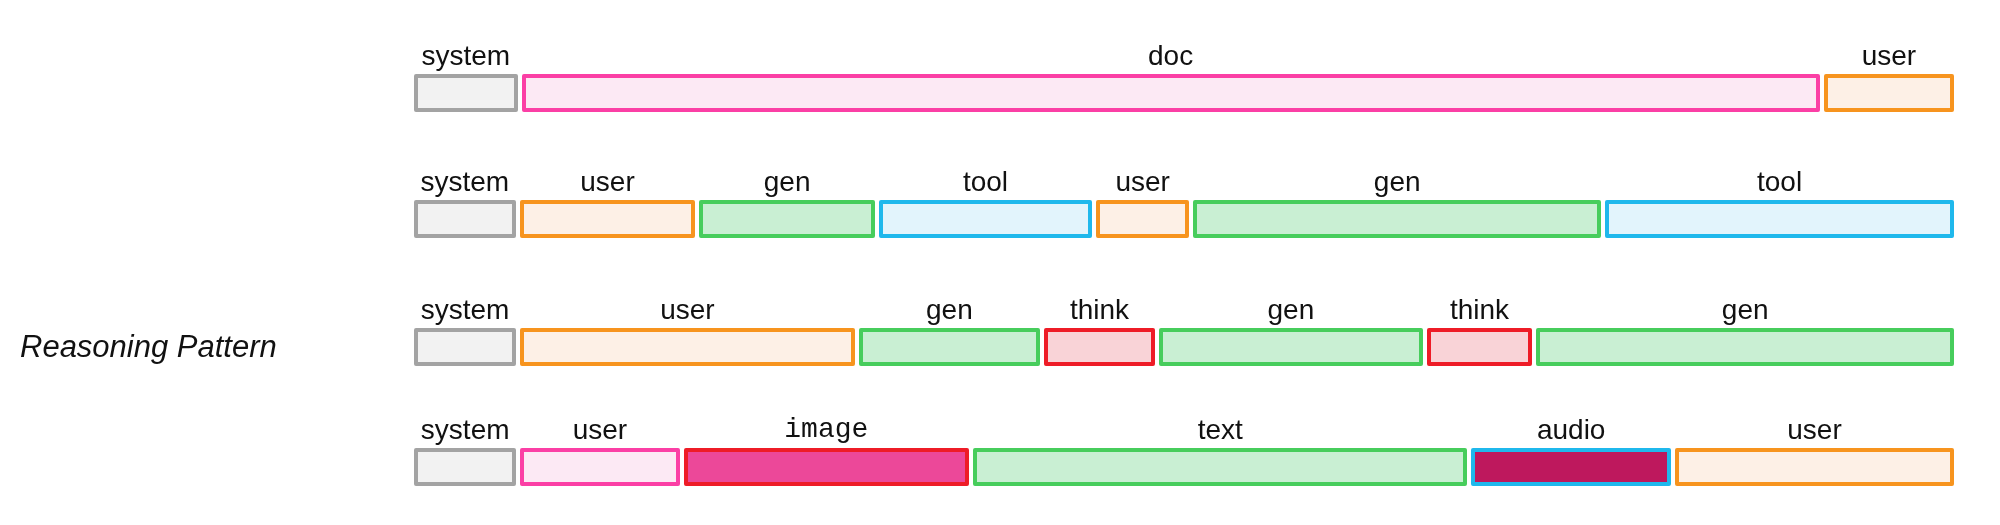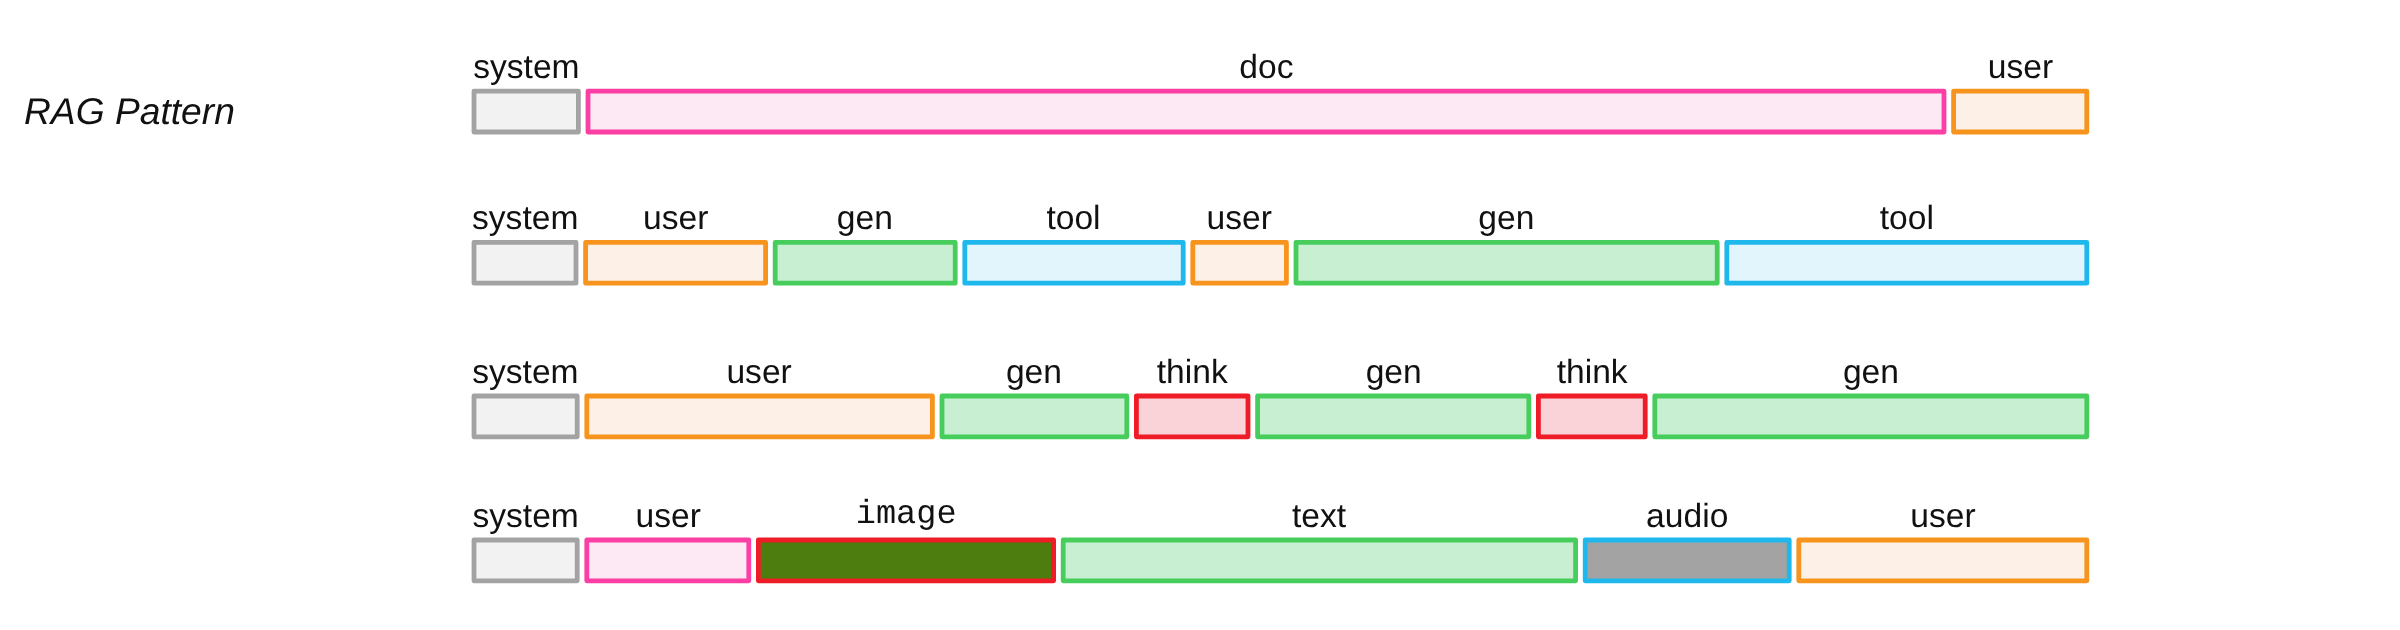--- a/index.html
+++ b/index.html
@@ -3,37 +3,36 @@
 <meta charset="utf-8">
 <style>
   html,body{margin:0;padding:0;background:#ffffff;}
   body{font-family:"Liberation Sans",sans-serif;}
   .canvas{position:relative;width:2000px;height:525px;background:#ffffff;overflow:hidden;}
   .row{position:absolute;left:0;width:100%;height:38px;}
   .row-label{
     position:absolute;left:20px;top:0;height:38px;line-height:38px;
     font-style:italic;font-size:31px;color:#111;white-space:nowrap;
   }
-  .bar{position:absolute;left:393px;width:1348px;height:38px;display:flex;}
+  .bar{position:absolute;left:414px;width:1540px;height:38px;display:flex;}
   .seg{
     position:relative;flex-basis:0;height:38px;box-sizing:border-box;
     border:4px solid #000;border-radius:2px;margin-right:4px;
   }
   .seg:last-child{margin-right:0;}
   .seg-label{
     position:absolute;bottom:calc(100% + 6px);left:50%;transform:translateX(-50%);
     font-size:28px;line-height:1.15;color:#111;white-space:nowrap;
   }
 </style>
 </head>
 <body>
 
 <div class="canvas">
     <div class="row" style="top: 74px;">
-      <div class="row-label">RAG Pattern</div>
       <div class="bar">
         <div class="seg" style="flex-grow: 100; border-color: rgb(163, 163, 163); background: rgb(242, 242, 242);">
           <span class="seg-label">system</span>
         </div>
         <div class="seg" style="flex-grow: 1351; border-color: rgb(251, 63, 165); background: rgb(252, 233, 244);">
           <span class="seg-label">doc</span>
         </div>
         <div class="seg" style="flex-grow: 128; border-color: rgb(247, 148, 30); background: rgb(253, 240, 230);">
           <span class="seg-label">user</span>
         </div>
@@ -58,20 +57,21 @@
         </div>
         <div class="seg" style="flex-grow: 427; border-color: rgb(71, 205, 92); background: rgb(201, 239, 211);">
           <span class="seg-label">gen</span>
         </div>
         <div class="seg" style="flex-grow: 364; border-color: rgb(31, 184, 236); background: rgb(226, 244, 252);">
           <span class="seg-label">tool</span>
         </div>
       </div>
     </div>
     <div class="row" style="top: 328px;">
+      <div class="row-label">Reasoning Pattern</div>
       <div class="bar">
         <div class="seg" style="flex-grow: 100; border-color: rgb(163, 163, 163); background: rgb(242, 242, 242);">
           <span class="seg-label">system</span>
         </div>
         <div class="seg" style="flex-grow: 348; border-color: rgb(247, 148, 30); background: rgb(253, 240, 230);">
           <span class="seg-label">user</span>
         </div>
         <div class="seg" style="flex-grow: 184; border-color: rgb(71, 205, 92); background: rgb(201, 239, 211);">
           <span class="seg-label">gen</span>
         </div>
@@ -90,27 +90,27 @@
       </div>
     </div>
     <div class="row" style="top: 448px;">
       <div class="bar">
         <div class="seg" style="flex-grow: 100; border-color: rgb(163, 163, 163); background: rgb(242, 242, 242);">
           <span class="seg-label">system</span>
         </div>
         <div class="seg" style="flex-grow: 160; border-color: rgb(251, 63, 165); background: rgb(252, 233, 244);">
           <span class="seg-label">user</span>
         </div>
-        <div class="seg" style="flex-grow: 294; border-color: rgb(238, 28, 39); background: #4d7c0f; font-family: Liberation Mono, monospace;">
+        <div class="seg" style="flex-grow: 294; border-color: rgb(238, 28, 39); background: #ec4899; font-family: Liberation Mono, monospace;">
           <span class="seg-label">image</span>
         </div>
         <div class="seg" style="flex-grow: 515; border-color: rgb(71, 205, 92); background: rgb(201, 239, 211);">
           <span class="seg-label">text</span>
         </div>
-        <div class="seg" style="flex-grow: 203; border-color: rgb(31, 184, 236); background: #a3a3a3;">
+        <div class="seg" style="flex-grow: 203; border-color: rgb(31, 184, 236); background: #be185d;">
           <span class="seg-label">audio</span>
         </div>
         <div class="seg" style="flex-grow: 287; border-color: rgb(247, 148, 30); background: rgb(253, 240, 230);">
           <span class="seg-label">user</span>
         </div>
       </div>
     </div>
   </div>
 
 </body></html>

